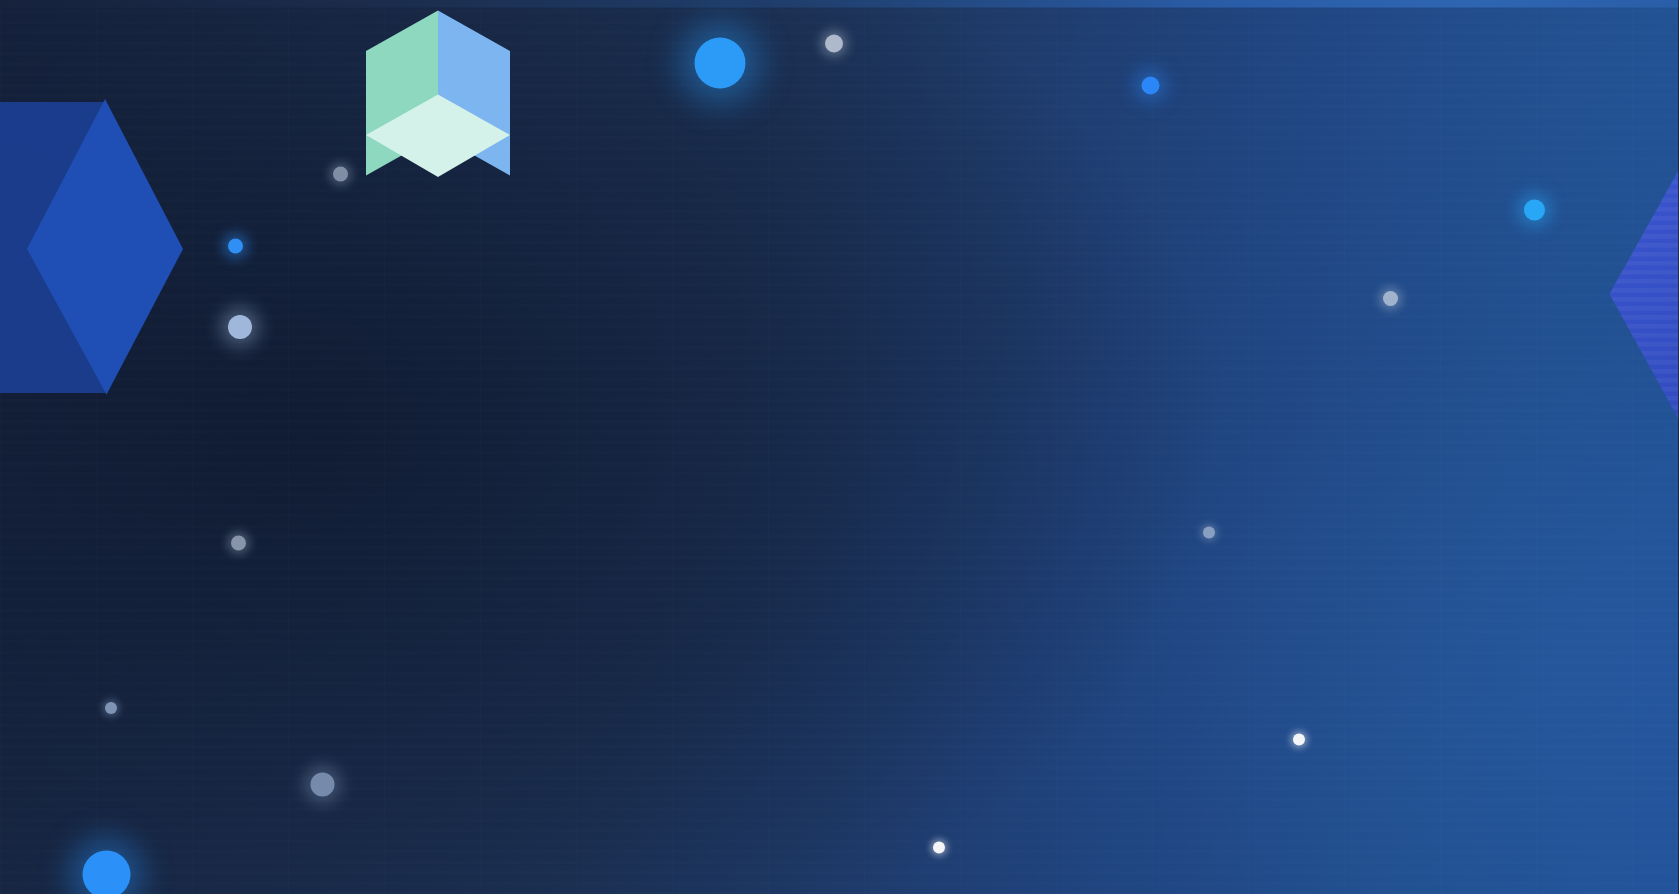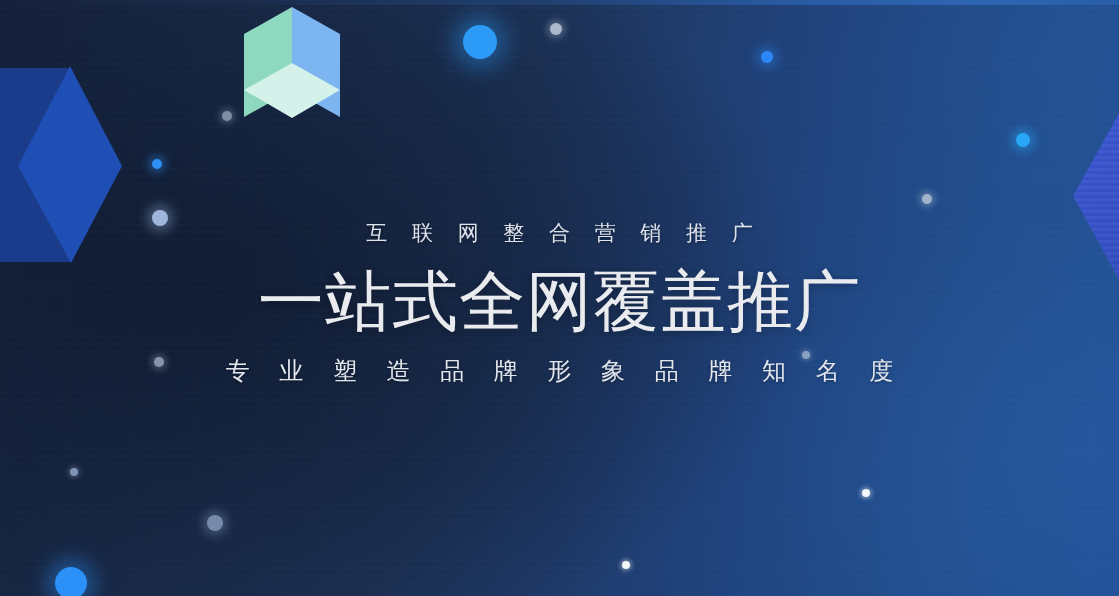--- a/index.html
+++ b/index.html
@@ -180,19 +180,14 @@
       <div class="dot" style="left: 159px; top: 362px; width: 10px; height: 10px; background: rgb(180, 194, 214); opacity: 0.72; box-shadow: rgba(180, 194, 214, 0.4) 0px 0px 6px 3px;"></div>
       <div class="dot" style="left: 215px; top: 523px; width: 16px; height: 16px; background: rgb(159, 182, 216); opacity: 0.7; box-shadow: rgba(159, 182, 216, 0.4) 0px 0px 10px 5px;"></div>
       <div class="dot" style="left: 74px; top: 472px; width: 8px; height: 8px; background: rgb(157, 180, 214); opacity: 0.78; box-shadow: rgba(157, 180, 214, 0.4) 0px 0px 5px 2px;"></div>
       <div class="dot" style="left: 71px; top: 583px; width: 32px; height: 32px; background: rgb(43, 144, 247); opacity: 1; box-shadow: rgba(43, 144, 247, 0.4) 0px 0px 20px 9px;"></div>
       <div class="dot" style="left: 626px; top: 565px; width: 8px; height: 8px; background: rgb(255, 255, 255); opacity: 0.95; box-shadow: rgba(255, 255, 255, 0.4) 0px 0px 4px 2px;"></div>
       <div class="dot" style="left: 866px; top: 493px; width: 8px; height: 8px; background: rgb(255, 255, 255); opacity: 0.95; box-shadow: rgba(255, 255, 255, 0.4) 0px 0px 4px 2px;"></div>
       <div class="dot" style="left: 227px; top: 116px; width: 10px; height: 10px; background: rgb(185, 200, 221); opacity: 0.65; box-shadow: rgba(185, 200, 221, 0.4) 0px 0px 6px 3px;"></div>
       <div class="dot" style="left: 806px; top: 355px; width: 8px; height: 8px; background: rgb(207, 218, 234); opacity: 0.6; box-shadow: rgba(207, 218, 234, 0.4) 0px 0px 5px 2px;"></div>
     </div>
 
-  <div class="copy">
-    <div class="eyebrow">互 联 网 整 合 营 销 推 广</div>
-    <div class="headline">一站式全网覆盖推广</div>
-    <div class="subline">专 业 塑 造 品 牌 形 象 品 牌 知 名 度</div>
-  </div>
 
 </div>
 
 </body></html>

